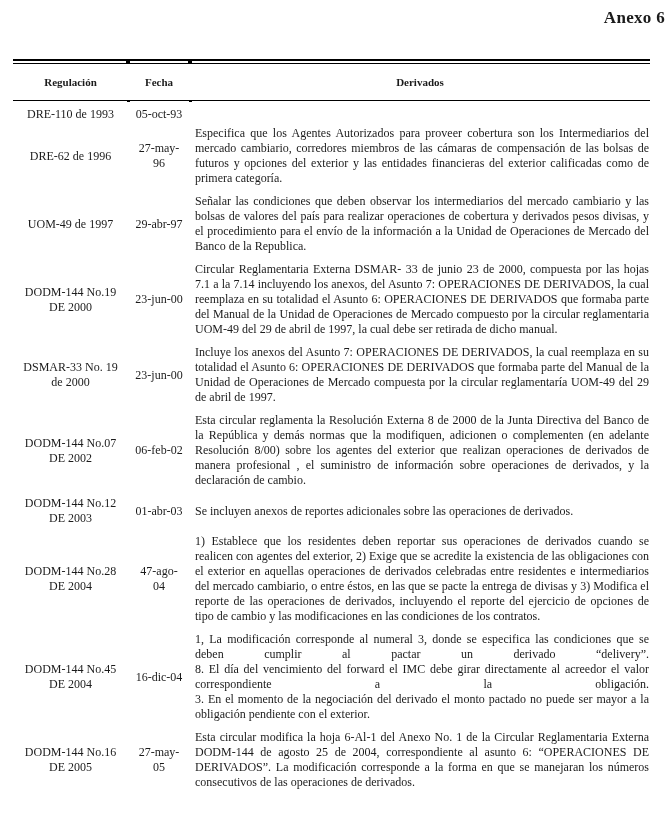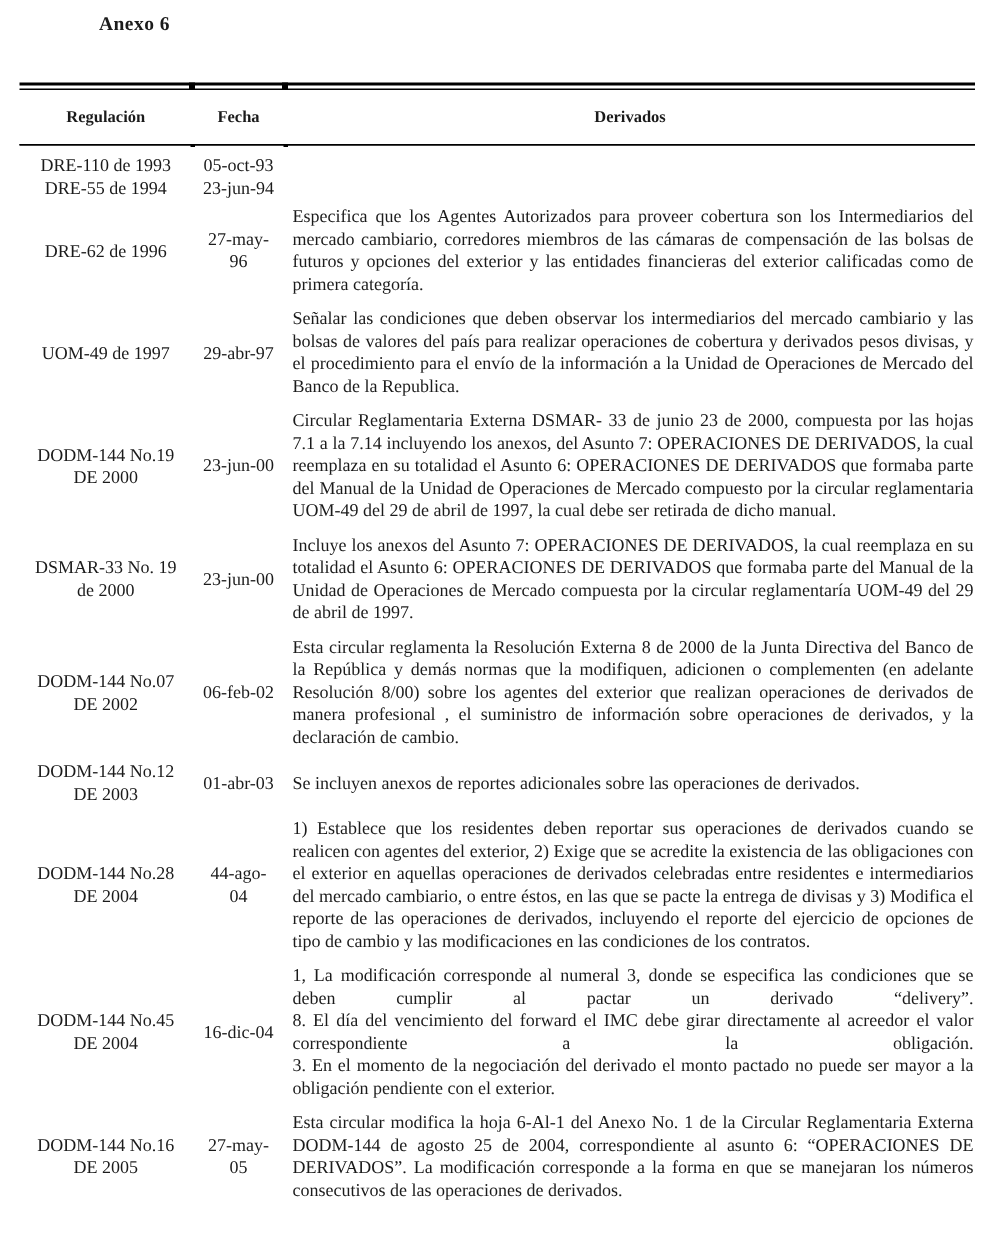--- a/index.html
+++ b/index.html
@@ -10,23 +10,23 @@
   body {
     width: 665px;
     height: 827px;
     font-family: "Liberation Serif", "DejaVu Serif", serif;
     color: #1b1b1b;
     overflow: hidden;
   }
   .title {
     padding-top: 8px;
     margin-left: 66px;
-    text-align: left;
+    text-align: right;
     font-weight: bold;
-    font-size: 13px;
+    font-size: 17px;
     letter-spacing: 0.3px;
   }
   .table-wrap {
     position: relative;
     margin: 31px 0 0 13px;
     width: 637px;
   }
   .top-rule {
     height: 5px;
     box-sizing: border-box;
@@ -117,25 +117,20 @@
           <th>Fecha</th>
           <th>Derivados</th>
         </tr>
       </thead>
       <tbody>
         <tr class="tight first-pad">
           <td class="reg"><span class="regtxt">DRE-110 de 1993</span></td>
           <td class="fec"><span>05-oct-93</span></td>
           <td class="der"></td>
         </tr>
-        <tr class="tight">
-          <td class="reg"><span class="regtxt">DRE-55 de 1994</span></td>
-          <td class="fec"><span>23-jun-94</span></td>
-          <td class="der"></td>
-        </tr>
         <tr>
           <td class="reg"><span class="regtxt">DRE-62 de 1996</span></td>
           <td class="fec"><span class="date-narrow">27-may-96</span></td>
           <td class="der">
               <p>Especifica que los Agentes Autorizados para proveer cobertura son los Intermediarios del mercado cambiario, corredores miembros de las cámaras de compensación de las bolsas de futuros y opciones del exterior y las entidades financieras del exterior calificadas como de primera categoría.</p>
             </td>
         </tr>
         <tr>
           <td class="reg"><span class="regtxt">UOM-49 de 1997</span></td>
           <td class="fec"><span>29-abr-97</span></td>
@@ -166,21 +161,21 @@
         </tr>
         <tr>
           <td class="reg"><span class="regtxt">DODM-144 No.12 DE 2003</span></td>
           <td class="fec"><span>01-abr-03</span></td>
           <td class="der">
               <p>Se incluyen anexos de reportes adicionales sobre las operaciones de derivados.</p>
             </td>
         </tr>
         <tr>
           <td class="reg"><span class="regtxt">DODM-144 No.28 DE 2004</span></td>
-          <td class="fec"><span class="date-narrow">44-ago-04</span></td>
+          <td class="fec"><span class="date-narrow">47-ago-04</span></td>
           <td class="der">
               <p>1) Establece que los residentes deben reportar sus operaciones de derivados cuando se realicen con agentes del exterior, 2) Exige que se acredite la existencia de las obligaciones con el exterior en aquellas operaciones de derivados celebradas entre residentes e intermediarios del mercado cambiario, o entre éstos, en las que se pacte la entrega de divisas y 3) Modifica el reporte de las operaciones de derivados, incluyendo el reporte del ejercicio de opciones de tipo de cambio y las modificaciones en las condiciones de los contratos.</p>
             </td>
         </tr>
         <tr>
           <td class="reg"><span class="regtxt">DODM-144 No.45 DE 2004</span></td>
           <td class="fec"><span>16-dic-04</span></td>
           <td class="der">
             <p class="jl">1, La modificación corresponde al numeral 3, donde se especifica las condiciones que se deben cumplir al pactar un derivado “delivery”.</p>
             <p class="jl">8. El día del vencimiento del forward el IMC debe girar directamente al acreedor el valor correspondiente a la obligación.</p>

